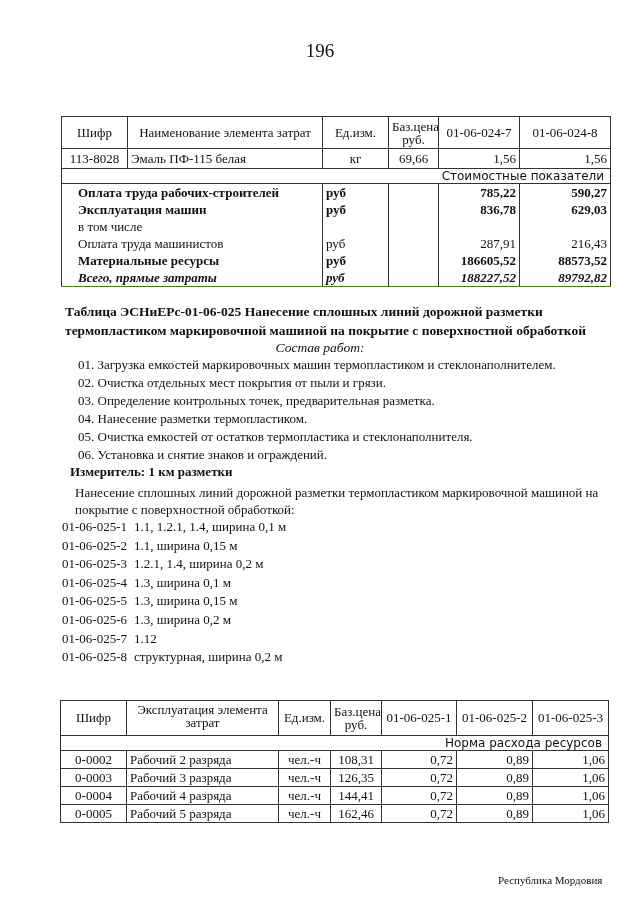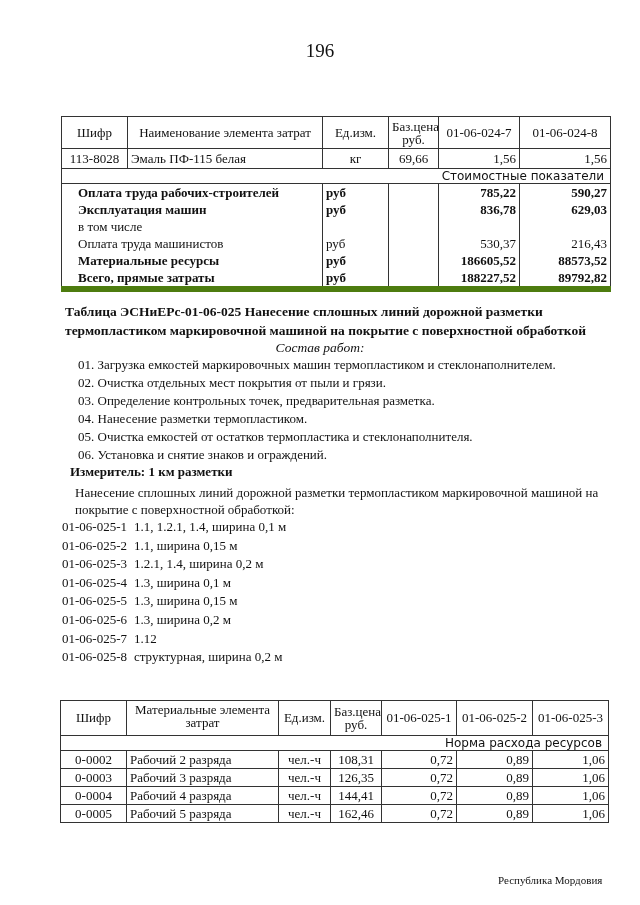--- a/index.html
+++ b/index.html
@@ -11,21 +11,21 @@
   td, th { border: 1px solid #333; padding: 0 3px; font-weight: normal; font-size: 13px;
            white-space: nowrap; overflow: hidden; }
   .c { text-align: center; }
   .r { text-align: right; }
   .l { text-align: left; }
   .sub { font-family: "DejaVu Sans", sans-serif; font-size: 12px; text-align: right; padding-right: 6px; }
   .b { font-weight: bold; }
   .hdr2 { line-height: 13px; }
   
   .sum td { border-top: none; border-bottom: none; height: 17px; }
-  .sum.last td { border-bottom: 6px solid #4d7c0f; }
+  .sum.last td { border-bottom: 1px solid #4d7c0f; font-style: italic; }
   .sum .lab { padding-left: 16px; border-right: 1px solid #333; }
   .title { left: 65px; top: 302px; font-weight: bold; font-size: 13.5px; line-height: 19px; width: 560px; }
   .italic-c { left: 0; width: 640px; top: 340px; text-align: center; font-style: italic; font-size: 13.5px; }
   .works { left: 78px; top: 356px; font-size: 13px; line-height: 18px; }
   .measure { left: 70px; top: 464px; font-weight: bold; font-size: 13px; }
   .desc { left: 75px; top: 484px; font-size: 13px; line-height: 17px; width: 540px; }
   .variants { left: 62px; top: 518px; font-size: 13px; line-height: 18.6px; }
   .variants .code { display: inline-block; width: 72px; }
   .footer { left: 498px; top: 874px; font-size: 11px; }
 </style>
@@ -81,21 +81,21 @@
     <td colspan="2" class="lab" style="border-right:none">в том числе</td>
     <td class="l"></td>
     <td></td>
     <td class="r"></td>
     <td class="r"></td>
   </tr>
   <tr class="sum">
     <td colspan="2" class="lab" style="border-right:none">Оплата труда машинистов</td>
     <td class="l">руб</td>
     <td></td>
-    <td class="r">530,37</td>
+    <td class="r">287,91</td>
     <td class="r">216,43</td>
   </tr>
   <tr class="sum">
     <td colspan="2" class="lab b" style="border-right:none">Материальные ресурсы</td>
     <td class="l b">руб</td>
     <td></td>
     <td class="r b">186605,52</td>
     <td class="r b">88573,52</td>
   </tr>
   <tr class="sum last">
@@ -143,21 +143,21 @@
       <col style="width:152px">
       <col style="width:52px">
       <col style="width:51px">
       <col style="width:75px">
       <col style="width:76px">
       <col style="width:76px">
   </colgroup>
   <tbody>
       <tr style="height:35px;">
     <td class="c">Шифр</td>
-    <td class="c hdr2" style="vertical-align:top;padding-top:2px"><span>Материальные элемента</span><br><span>затрат</span></td>
+    <td class="c hdr2" style="vertical-align:top;padding-top:2px"><span>Эксплуатация элемента</span><br><span>затрат</span></td>
     <td class="c">Ед.изм.</td>
     <td class="c hdr2"><span>Баз.цена</span><br><span>руб.</span></td>
     <td class="c">01-06-025-1</td>
     <td class="c">01-06-025-2</td>
     <td class="c">01-06-025-3</td>
   </tr>
   <tr style="height:11px;">
     <td colspan="7" class="sub">Норма расхода ресурсов</td>
   </tr>
   <tr style="height:18px;">

